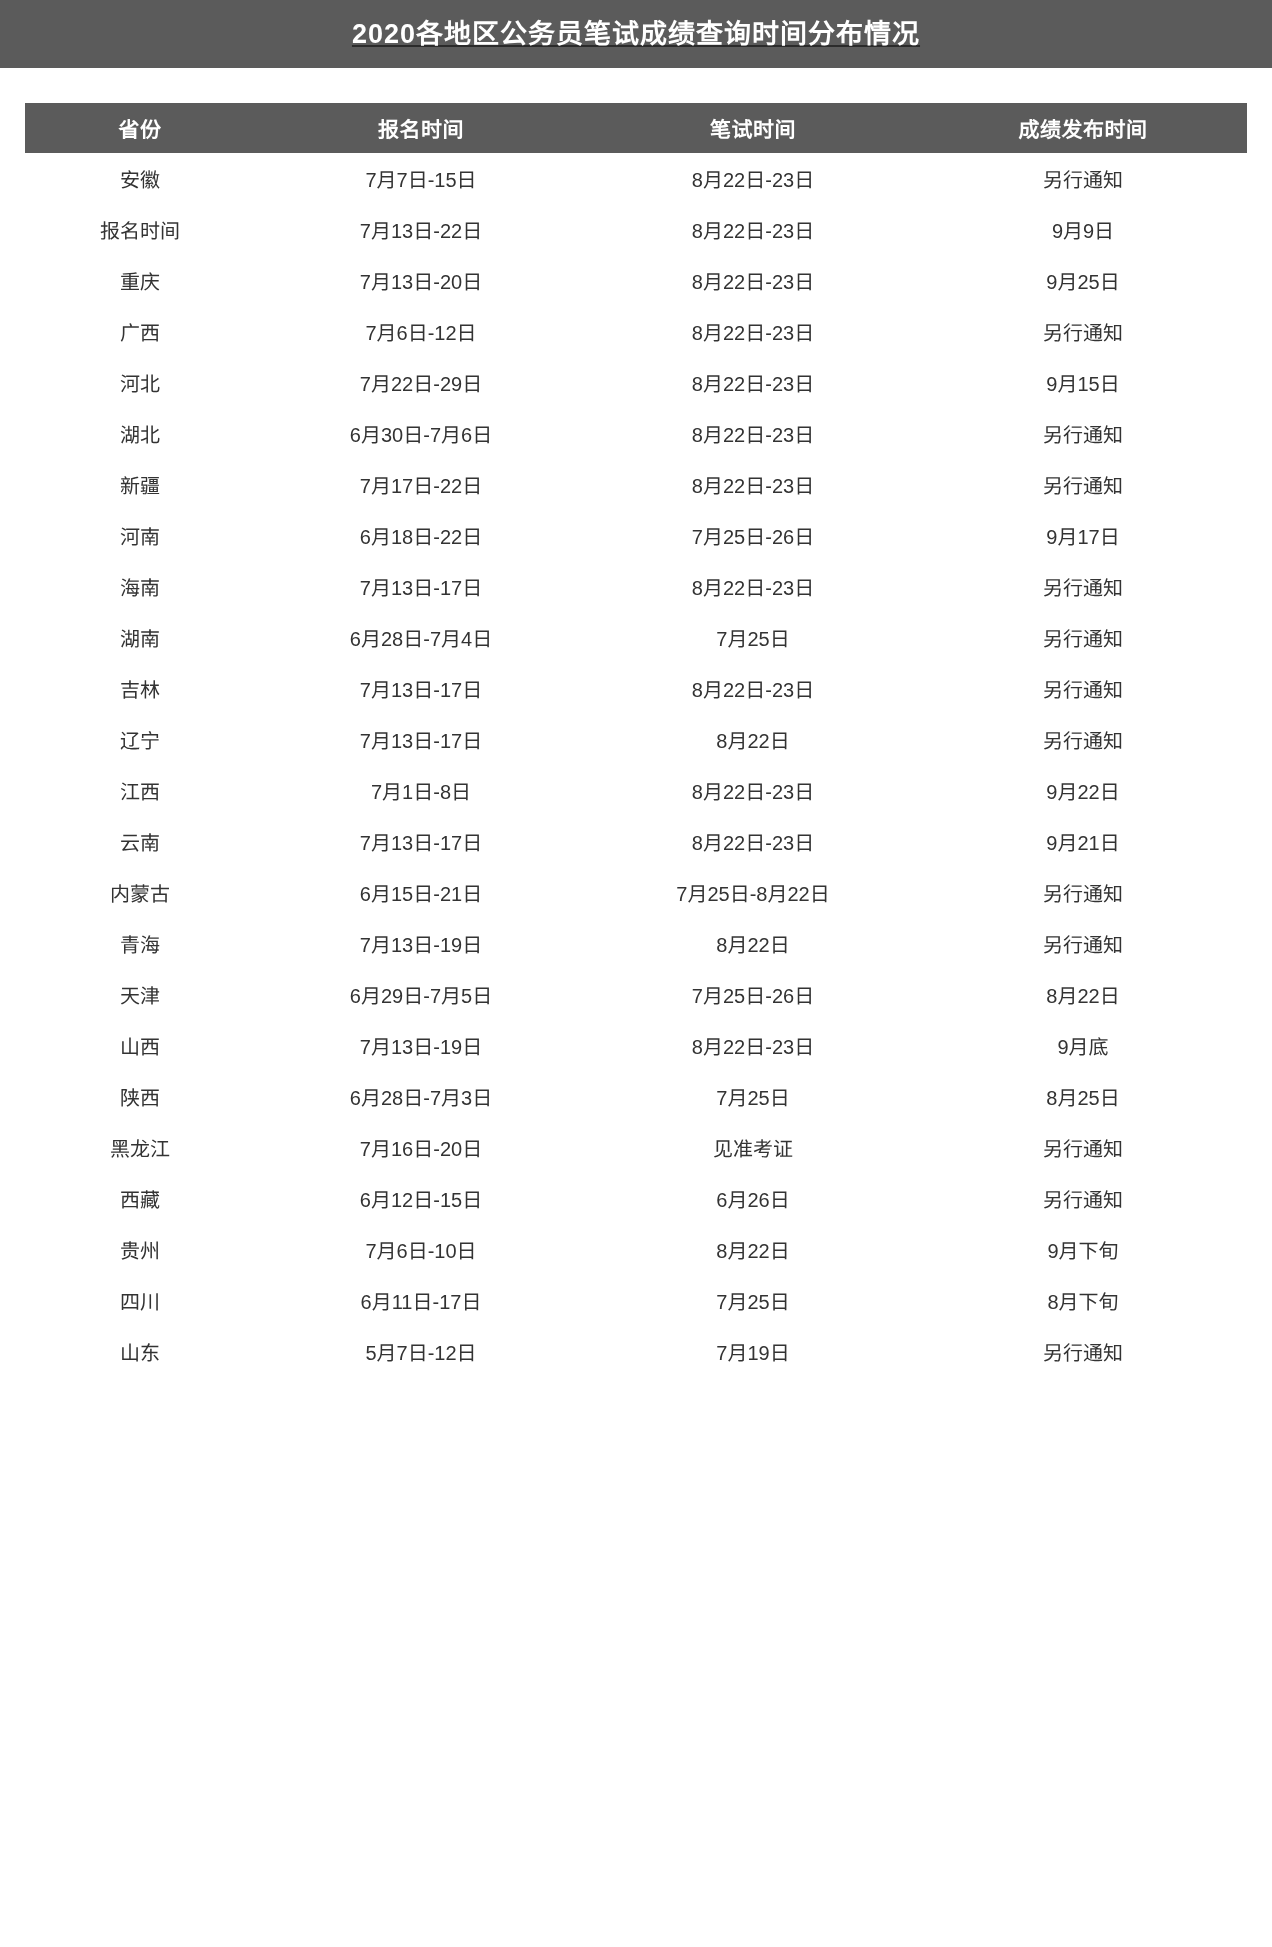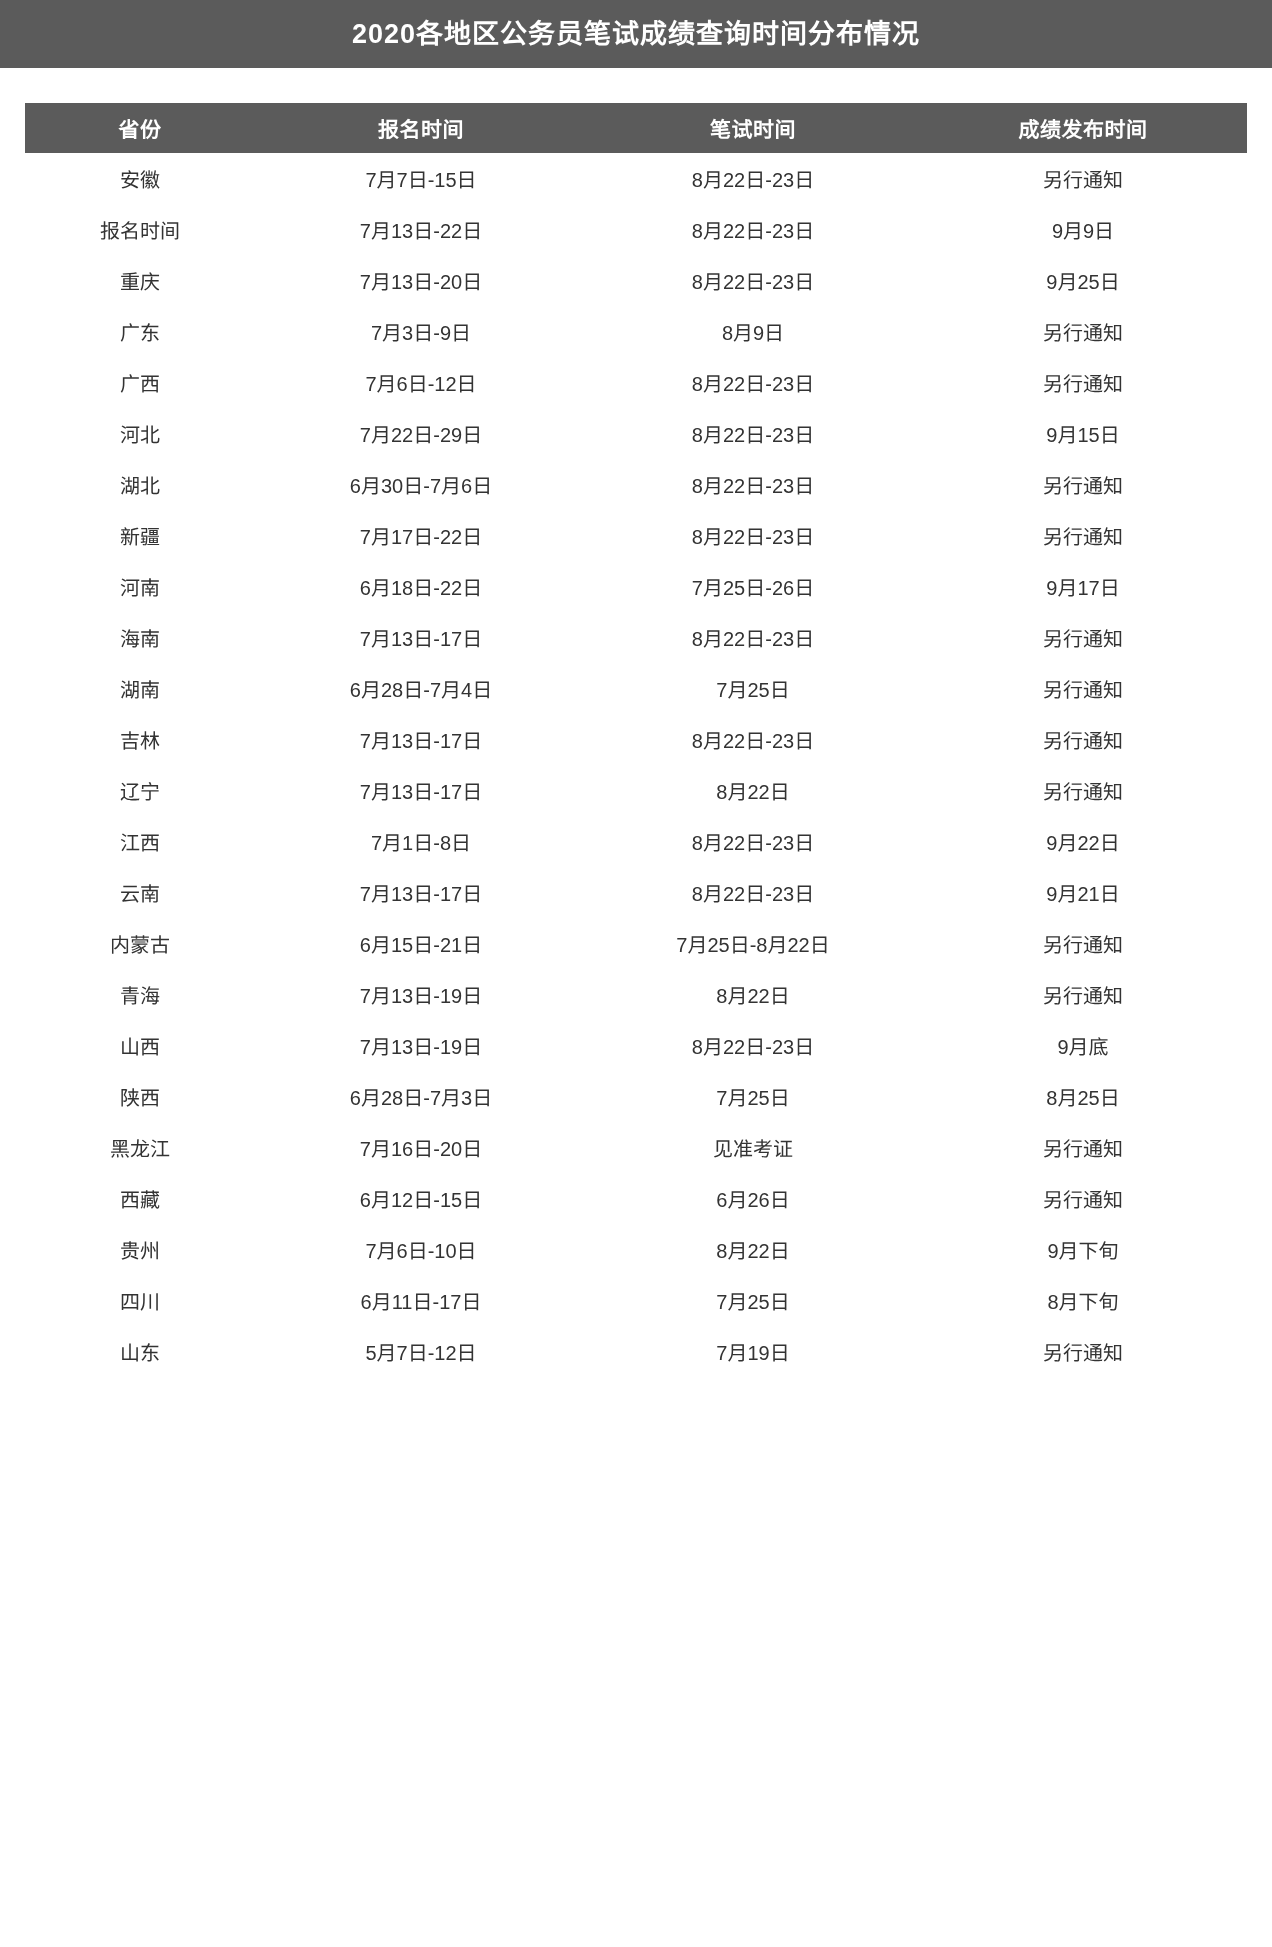--- a/index.html
+++ b/index.html
@@ -21,20 +21,21 @@
   }
   
   .title-banner {
     width: 1272px;
     height: 68px;
     background: #5b5b5b;
     display: flex;
     align-items: center;
     justify-content: center;
     box-sizing: border-box;
+    text-decoration: underline;
   }
   .title-banner .title-text {
     color: #ffffff;
     font-size: 27px;
     font-weight: bold;
     letter-spacing: 1px;
     line-height: 1;
   }
   
   .table-wrap {
@@ -108,26 +109,20 @@
             <td>8月22日-23日</td>
             <td>9月9日</td>
           </tr>
           <tr>
             <td>重庆</td>
             <td>7月13日-20日</td>
             <td>8月22日-23日</td>
             <td>9月25日</td>
           </tr>
           <tr>
-            <td>广东</td>
-            <td>7月3日-9日</td>
-            <td>8月9日</td>
-            <td>另行通知</td>
-          </tr>
-          <tr>
             <td>广西</td>
             <td>7月6日-12日</td>
             <td>8月22日-23日</td>
             <td>另行通知</td>
           </tr>
           <tr>
             <td>河北</td>
             <td>7月22日-29日</td>
             <td>8月22日-23日</td>
             <td>9月15日</td>
@@ -192,20 +187,26 @@
             <td>7月25日-8月22日</td>
             <td>另行通知</td>
           </tr>
           <tr>
             <td>青海</td>
             <td>7月13日-19日</td>
             <td>8月22日</td>
             <td>另行通知</td>
           </tr>
           <tr>
+            <td>天津</td>
+            <td>6月29日-7月5日</td>
+            <td>7月25日-26日</td>
+            <td>8月22日</td>
+          </tr>
+          <tr>
             <td>山西</td>
             <td>7月13日-19日</td>
             <td>8月22日-23日</td>
             <td>9月底</td>
           </tr>
           <tr>
             <td>陕西</td>
             <td>6月28日-7月3日</td>
             <td>7月25日</td>
             <td>8月25日</td>

